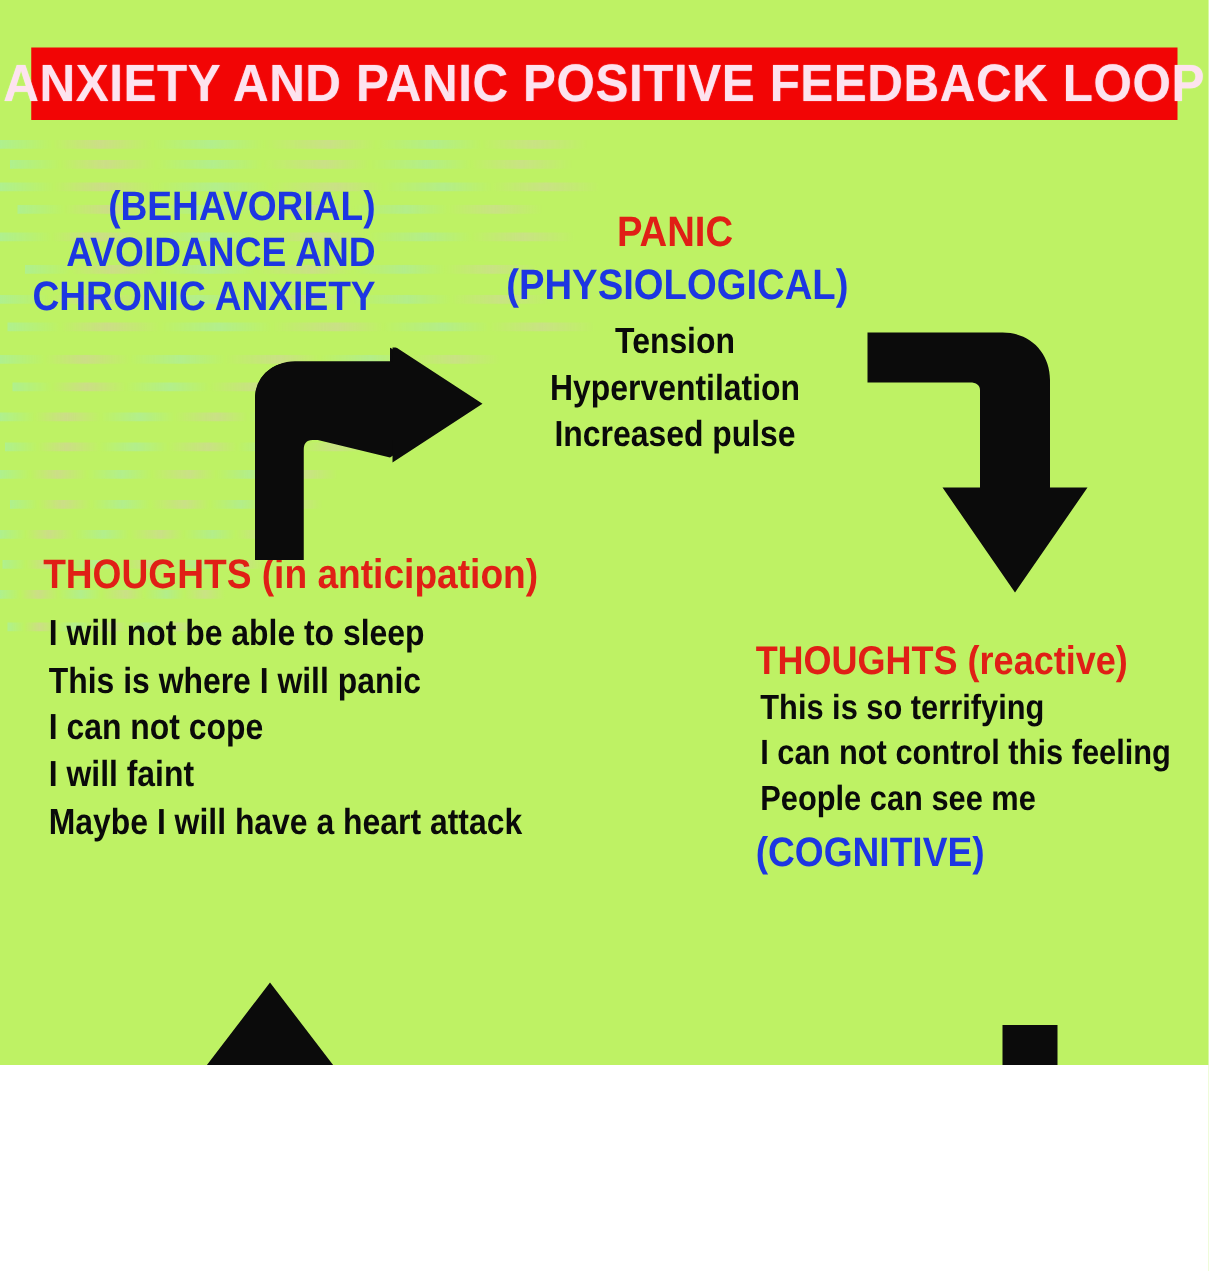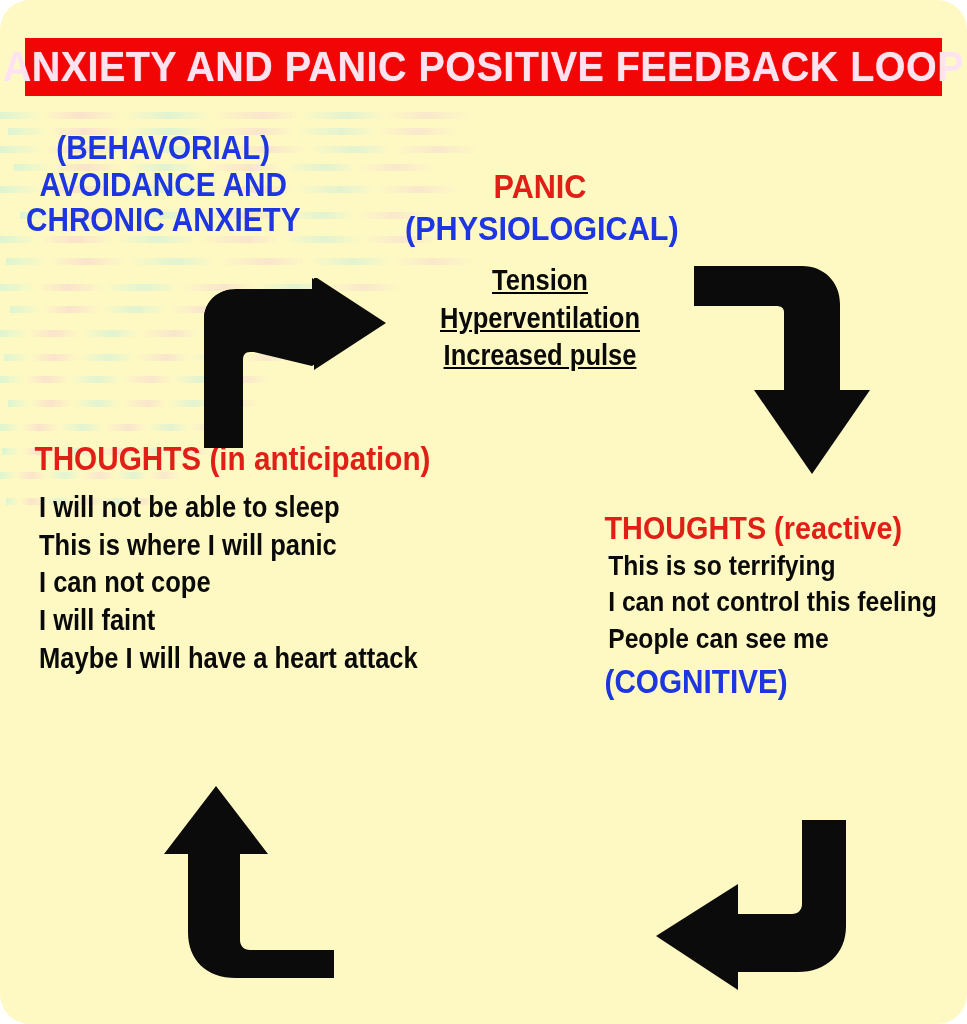--- a/index.html
+++ b/index.html
@@ -7,24 +7,23 @@
     margin: 0;
     padding: 0;
     background: #ffffff;
   }
   body {
     font-family: "Liberation Sans", "DejaVu Sans", sans-serif;
   }
   #page {
     position: relative;
     width: 967px;
-    height: 1024px;
-    background: #fef9c3;
+    height: 852px;
+    background: #bef264;
     overflow: hidden;
-    border-radius: 30px;
   }
 
   
   .artifact-layer {
     position: absolute;
     left: 0; top: 108px;
     width: 500px; height: 470px;
     opacity: 0.30;
     pointer-events: none;
   }
@@ -77,35 +76,35 @@
     color: #0a0a0a;
     line-height: 1.30;
     white-space: nowrap;
     transform: scaleX(0.88);
   }
   .red   { color: #e01f16; }
   .blue  { color: #1d36e2; }
 
   
   #behavioral {
-    left: 26px; top: 131px;
-    text-align: center;
+    left: 26px; top: 148px;
+    text-align: right;
   }
   #behavioral .hdr { font-size: 33px; transform-origin: left center; }
   #behavioral .l1 { margin-bottom: 2px; }
 
   
   #panic {
     left: 390px; top: 168px;
     width: 300px;
     text-align: center;
   }
   #panic .t-panic { font-size: 34px; }
   #panic .t-phys  { font-size: 34px; margin-top: 6px; }
-  #panic .items   { margin-top: 16px; text-decoration: underline; }
+  #panic .items   { margin-top: 9px; }
   #panic .body-line { font-size: 29px; }
 
   
   #anticipation {
     left: 12px; top: 442px;
     width: 450px;
     text-align: left;
   }
   #anticipation .hdr { font-size: 33px; }
   #anticipation .items { margin-top: 12px; }

